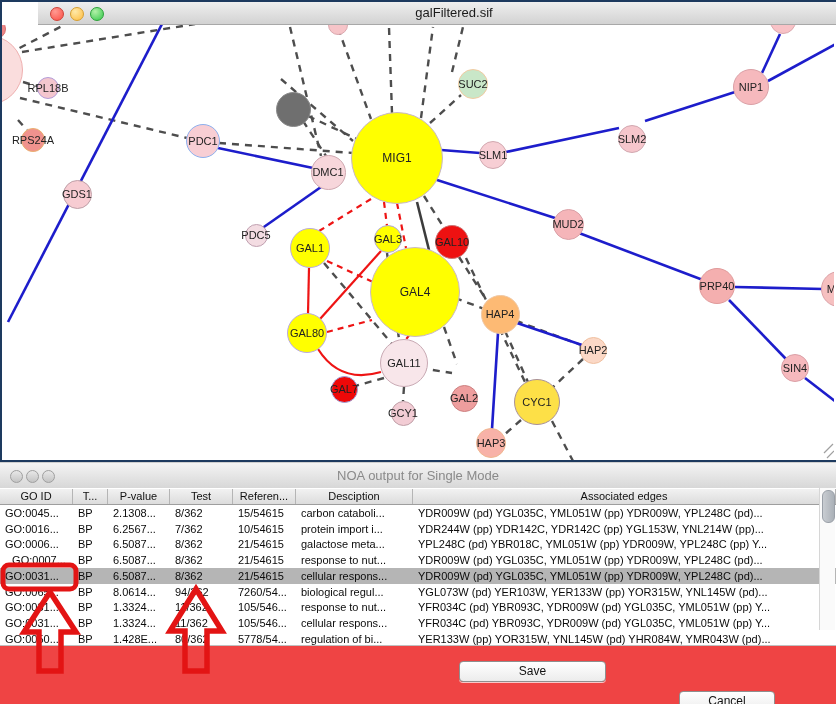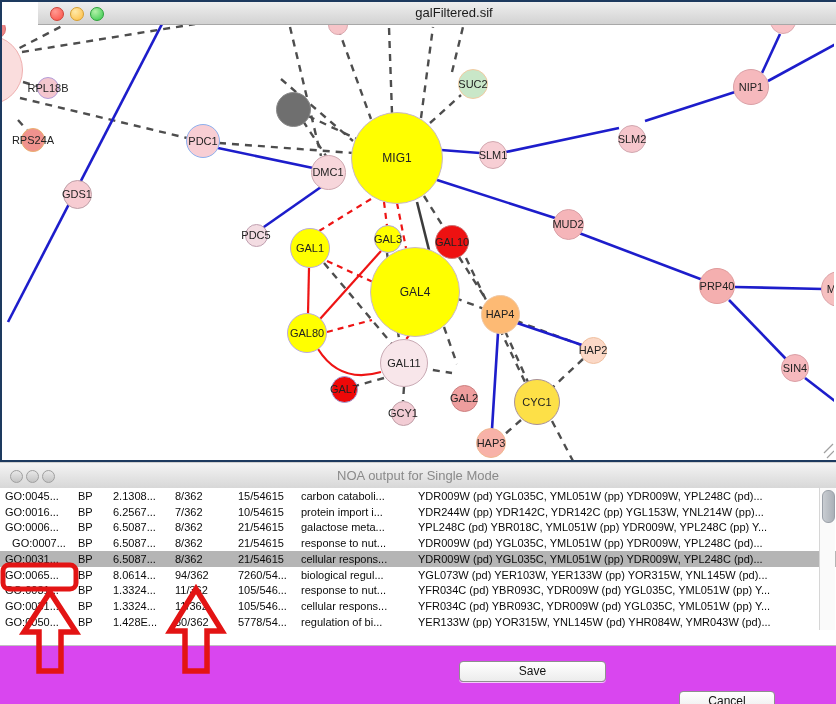--- a/index.html
+++ b/index.html
@@ -28,21 +28,21 @@
   #table-wrap{position:absolute;left:0;top:26px;width:836px;height:157px;background:#fff;}
   #table-header{display:flex;height:15px;background:linear-gradient(#f2f2f2,#dcdcdc);border-bottom:1px solid #9e9e9e;border-top:1px solid #fff;}
   .hcell{box-sizing:border-box;border-right:1px solid #b5b5b5;font-size:11px;color:#111;text-align:center;line-height:14px;overflow:hidden;white-space:nowrap;}
   #table-body{position:relative;height:142px;overflow:hidden;background:#fff;}
   .trow{display:flex;height:15.78px;align-items:center;}
   .trow.selected{background:#b5b5b5;}
   .tcell{box-sizing:border-box;padding-left:5px;font-size:11px;color:#0b0b0b;white-space:nowrap;overflow:hidden;}
   #vscroll{position:absolute;right:1px;top:0;width:15px;height:142px;background:#fafafa;border-left:1px solid #d6d6d6;}
   #vthumb{position:absolute;left:2px;top:2px;width:11px;height:31px;border-radius:6px;background:linear-gradient(90deg,#c9cdd2,#aab0b7);border:1px solid #9aa0a8;}
 
-  #noa-footer{position:absolute;left:0;top:183px;width:836px;height:59px;background:#d946ef;border-top:1px solid #c0c0c0;}
+  #noa-footer{position:absolute;left:0;top:183px;width:836px;height:59px;background:#ef4444;border-top:1px solid #c0c0c0;}
   .mac-btn{position:absolute;top:15px;height:19px;border:1px solid #8f8f8f;border-radius:4px;background:linear-gradient(#ffffff,#ececec);font-size:12px;color:#111;text-align:center;line-height:18px;box-shadow:0 1px 0 rgba(255,255,255,.7);}
   #save-btn{left:459px;width:145px;}
   #cancel-btn{left:679px;width:94px;margin-top:30px;}
 
   
   #annotation-svg{position:absolute;left:0;top:0;pointer-events:none;z-index:60;}
 </style>
 </head>
 <body>
 <div id="stage">
@@ -208,20 +208,29 @@
 </div>
 
 <div id="noa-window">
   <div id="noa-titlebar">
     <div class="gl" style="left:10px"></div>
     <div class="gl" style="left:26px"></div>
     <div class="gl" style="left:42px"></div>
     <div id="noa-title">NOA output for Single Mode</div>
   </div>
   <div id="table-wrap">
+    <div id="table-header">
+          <div class="hcell" style="width: 73px;">GO ID</div>
+          <div class="hcell" style="width: 35px;">T...</div>
+          <div class="hcell" style="width: 62px;">P-value</div>
+          <div class="hcell" style="width: 63px;">Test</div>
+          <div class="hcell" style="width: 63px;">Referen...</div>
+          <div class="hcell" style="width: 117px;">Desciption</div>
+          <div class="hcell" style="width: auto; flex: 1 1 0%;">Associated edges</div>
+        </div>
     <div id="table-body">
           <div class="trow">
             <div class="tcell" style="width: 73px;">GO:0045...</div>
             <div class="tcell" style="width: 35px;">BP</div>
             <div class="tcell" style="width: 62px;">2.1308...</div>
             <div class="tcell" style="width: 63px;">8/362</div>
             <div class="tcell" style="width: 63px;">15/54615</div>
             <div class="tcell" style="width: 117px;">carbon cataboli...</div>
             <div class="tcell" style="width: auto; flex: 1 1 0%;">YDR009W (pd) YGL035C, YML051W (pp) YDR009W, YPL248C (pd)...</div>
           </div>

